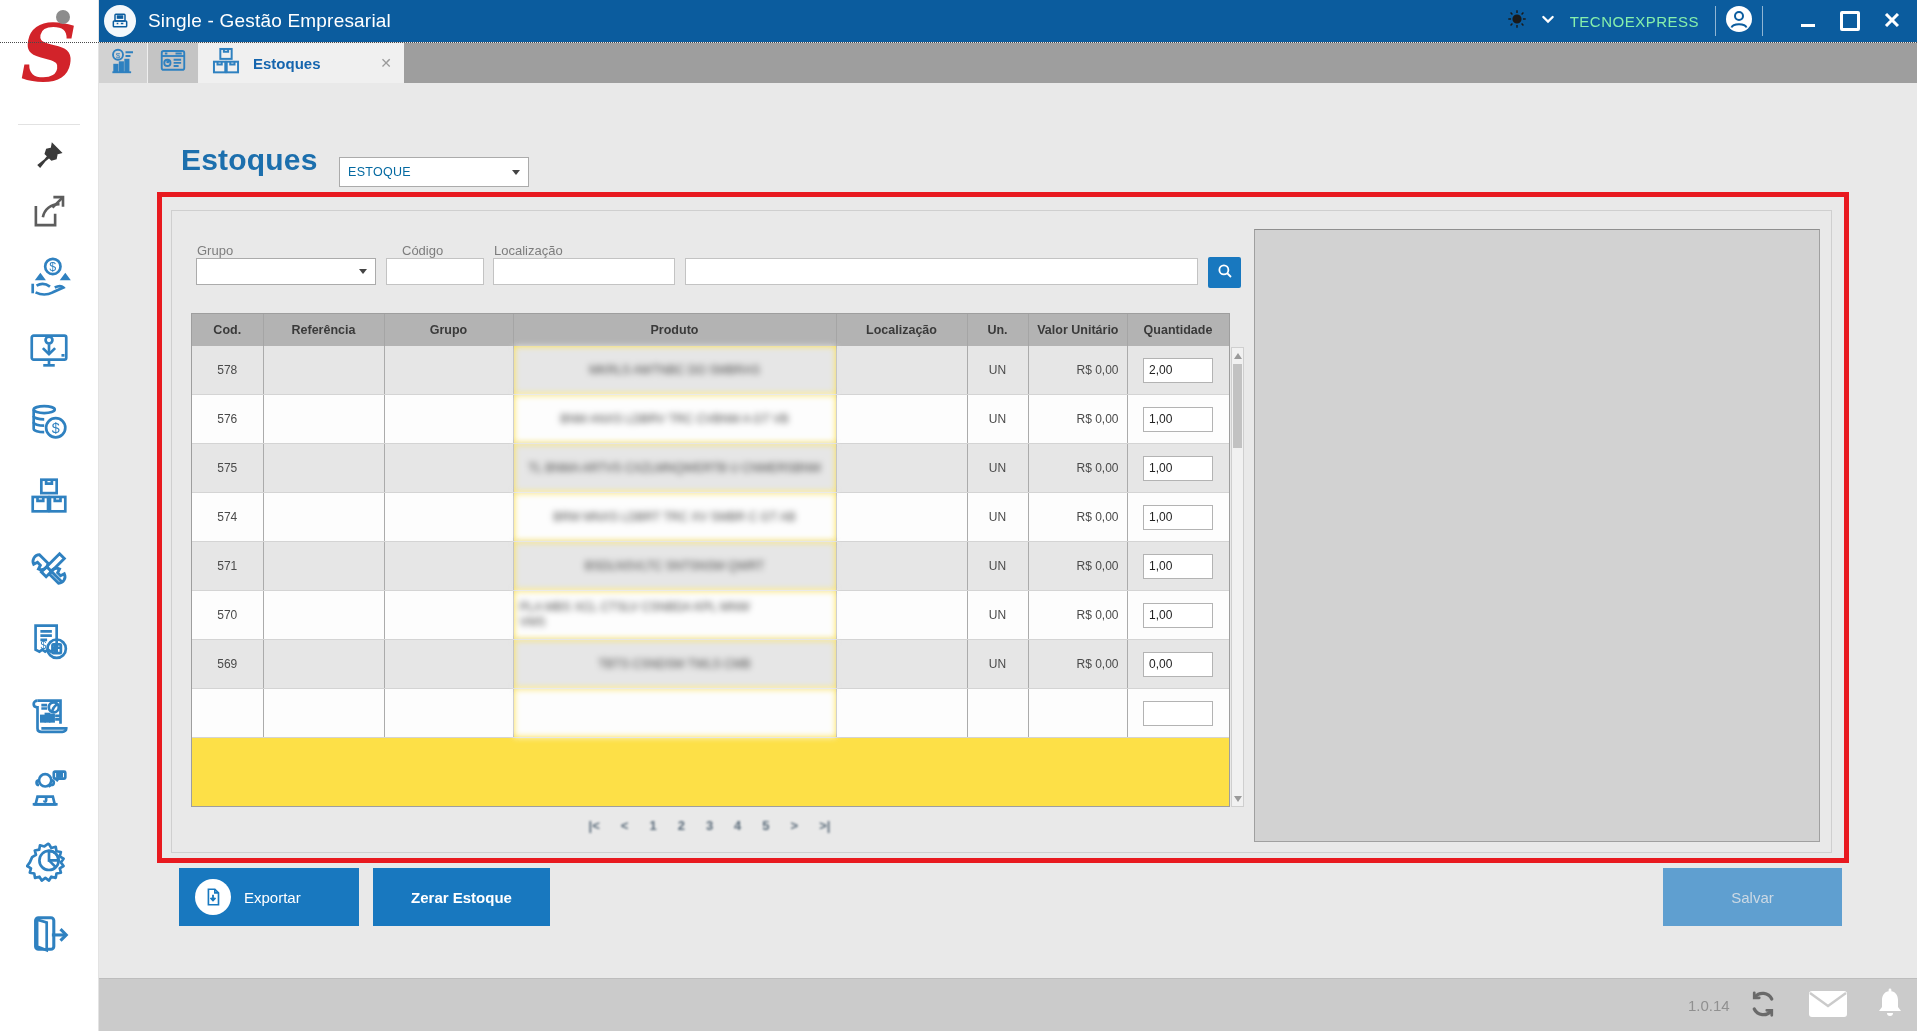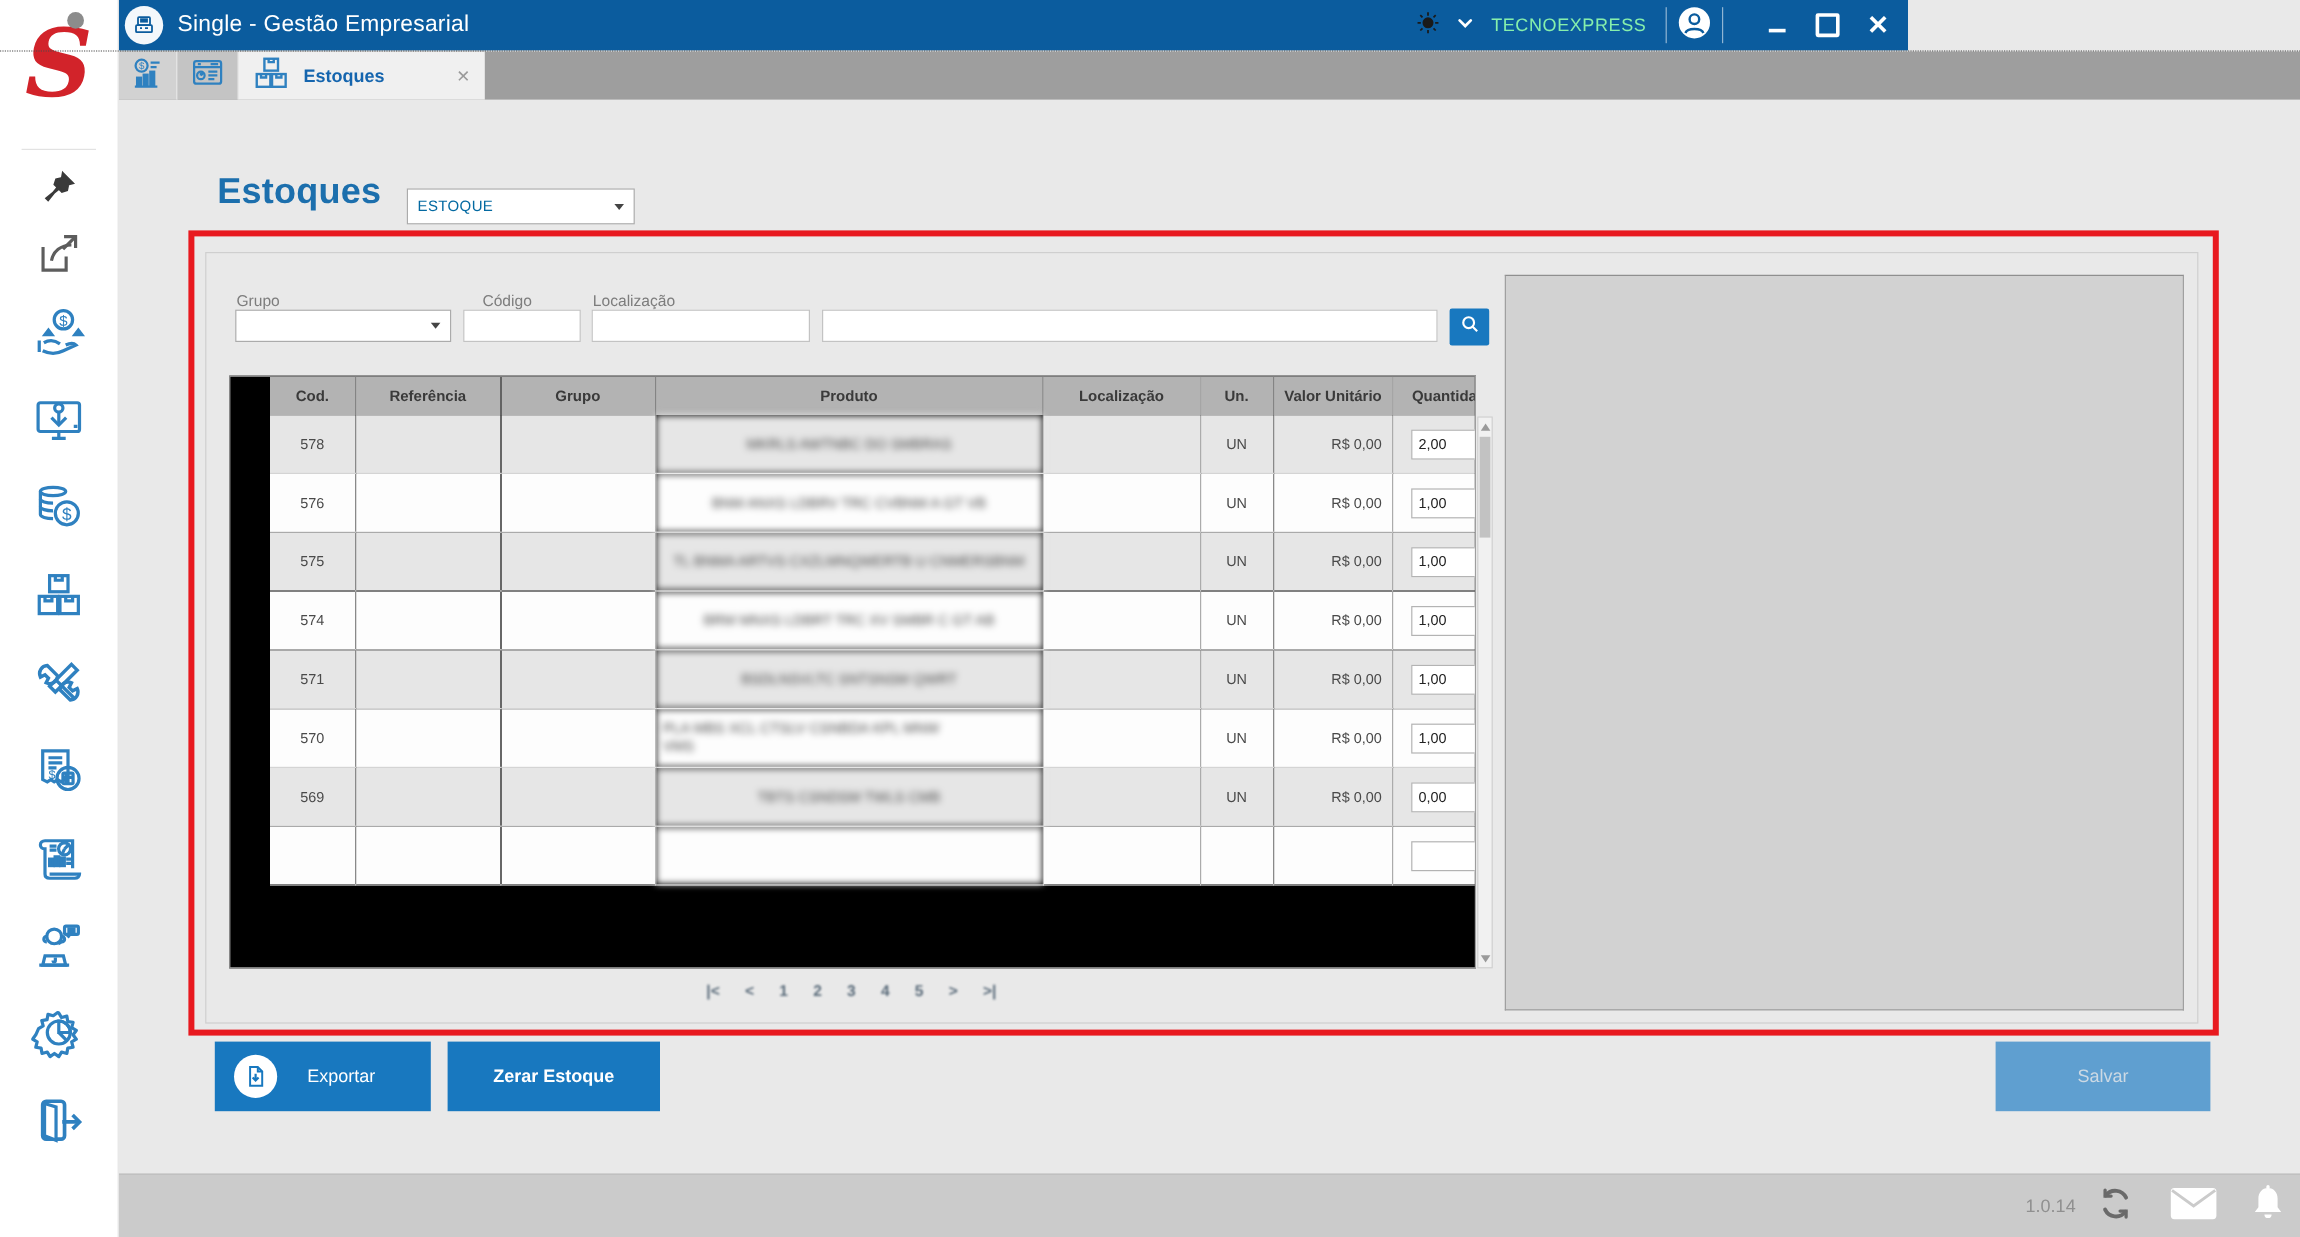--- a/index.html
+++ b/index.html
@@ -13,21 +13,21 @@
   .sidebar{left:0;top:0;width:98px;height:1031px;background:#ffffff;border-right:1px solid #e3e3e3;z-index:8;}
   .logo-wrap{position:absolute;left:0;top:4px;width:98px;height:112px;text-align:center;}
   .logo-s{font-family:"DejaVu Serif",serif;font-style:italic;font-weight:bold;font-size:78px;line-height:100px;color:#d2232a;}
   .logo-dot{position:absolute;right:28px;top:6px;width:14px;height:14px;border-radius:50%;background:#8c8c8c;}
   .side-divider{position:absolute;left:18px;top:124px;width:62px;height:0;border-top:1px solid #e2e2e2;}
   .side-icons{position:absolute;left:0;top:128px;width:98px;display:flex;flex-direction:column;align-items:center;}
   .side-item{width:98px;height:73px;display:flex;align-items:center;justify-content:center;cursor:pointer;}
   .side-item.small{height:56px;}
   .side-item svg{display:block;}
   
-  .topbar{left:98px;top:0;width:1492px;height:42px;background:#0b5c9e;display:flex;align-items:center;z-index:7;}
+  .topbar{left:98px;top:0;width:1819px;height:42px;background:#0b5c9e;display:flex;align-items:center;z-index:7;}
   .appicon{width:32px;height:32px;border-radius:50%;background:#f4f8fb;margin-left:6px;display:flex;align-items:center;justify-content:center;}
   .app-title{color:#ffffff;font-size:19px;margin-left:12px;letter-spacing:.2px;}
   .topbar-right{margin-left:auto;display:flex;align-items:center;height:100%;}
   .tb-sep{width:1px;height:30px;background:rgba(255,255,255,.55);margin:0 6px;}
   .account-name{color:#86efac;font-size:15px;letter-spacing:.5px;margin:0 10px 0 8px;}
   .win-btn{color:#ffffff;width:42px;height:42px;display:flex;align-items:center;justify-content:center;cursor:pointer;}
   .min-glyph{width:14px;height:0;border-top:3px solid #fff;margin-top:8px;}
   .max-glyph{width:14px;height:14px;border:3px solid #fff;border-radius:2px;}
   .close-glyph{font-size:22px;font-weight:bold;line-height:1;}
   .dotline{left:0;top:42px;width:1917px;height:0;border-top:1px dotted #4a4a4a;z-index:9;}
@@ -47,21 +47,21 @@
   .stock-select .selval{font-size:12.5px;color:#0369a1;margin-left:8px;letter-spacing:.3px;}
   .caret{width:0;height:0;border-left:4px solid transparent;border-right:4px solid transparent;border-top:5px solid #444;margin-left:auto;margin-right:8px;}
   .outer-panel{left:171px;top:210px;width:1661px;height:643px;border:1px solid #cfcfcf;background:#e9e9e9;box-sizing:border-box;z-index:1;}
   .red-rect{left:157px;top:192px;width:1692px;height:671px;border:5px solid #e8191f;box-sizing:border-box;z-index:40;pointer-events:none;}
   
   .flabel{position:absolute;font-size:13px;color:#7d7d7d;z-index:2;}
   .finput{position:absolute;height:27px;background:#fff;border:1px solid #c3c3c3;box-sizing:border-box;font-size:13px;color:#333;padding:0 6px;z-index:2;font-family:"Liberation Sans",sans-serif;}
   .grupo-select{left:196px;top:258px;width:180px;height:27px;z-index:2;}
   .search-btn{left:1208px;top:257px;width:33px;height:31px;background:#1878bf;border-radius:2px;display:flex;align-items:center;justify-content:center;cursor:pointer;z-index:2;}
   
-  .table-wrap{left:191px;top:313px;width:1039px;height:494px;overflow:hidden;border:1px solid #9e9e9e;box-sizing:border-box;background:#000000;z-index:2;padding-left:33px;}
+  .table-wrap{left:191px;top:313px;width:1039px;height:494px;overflow:hidden;border:1px solid #9e9e9e;box-sizing:border-box;background:#fde047;z-index:2;}
   table.grid{border-collapse:collapse;table-layout:fixed;width:1037px;}
   .grid th{background:#b3b3b3;color:#3a3a3a;font-size:12.5px;font-weight:bold;height:32px;border-right:1px solid #a5a5a5;padding:0 4px;white-space:nowrap;overflow:hidden;}
   .grid td{border-right:1px solid #ababab;border-bottom:1px solid #d4d4d4;height:48px;font-size:12px;color:#4a4a4a;padding:0 4px;overflow:hidden;}
   .grid tr.shade td{background:#e6e6e6;}
   .grid tr.plain td{background:#fdfdfd;}
   .grid td.c{text-align:center;}
   .grid td.r{text-align:right;padding-right:8px;}
   .grid th.hr{text-align:right;padding-right:8px;}
   .produto{filter:blur(3px);color:#6d6d6d;text-align:center;white-space:pre-line;line-height:1.25;}
   .produto.left{text-align:left;padding-left:6px;}
@@ -69,21 +69,21 @@
   
   .vscroll{left:1231px;top:347px;width:13px;height:460px;background:#f1f1f1;border:1px solid #cfcfcf;box-sizing:border-box;z-index:2;}
   .sb-btn{width:100%;height:15px;display:flex;align-items:center;justify-content:center;cursor:pointer;}
   .tri-up{width:0;height:0;border-left:4px solid transparent;border-right:4px solid transparent;border-bottom:6px solid #9a9a9a;}
   .tri-dn{width:0;height:0;border-left:4px solid transparent;border-right:4px solid transparent;border-top:6px solid #9a9a9a;position:absolute;bottom:4px;left:2px;}
   .sb-thumb{position:absolute;top:16px;left:1px;width:9px;height:84px;background:#c2c2c2;cursor:pointer;}
   
   .pagination{left:191px;top:818px;width:1037px;display:flex;justify-content:center;gap:21px;font-size:13px;font-weight:bold;color:#5a6b7a;filter:blur(1px);z-index:2;}
   .pg-item{cursor:pointer;}
   
-  .btn-blue{position:absolute;background:#1878bf;color:#ffffff;display:flex;align-items:center;justify-content:center;cursor:pointer;z-index:2;gap:12px;}
+  .btn-blue{position:absolute;background:#1878bf;color:#ffffff;display:flex;align-items:center;justify-content:center;cursor:pointer;z-index:2;}
   .btn-export{left:179px;top:868px;width:180px;height:58px;justify-content:flex-start;}
   .export-circle{width:36px;height:36px;border-radius:50%;background:#ffffff;margin-left:16px;display:flex;align-items:center;justify-content:center;}
   .btn-export .lbl{font-size:15px;margin-left:13px;}
   .btn-zerar{left:373px;top:868px;width:177px;height:58px;font-weight:bold;font-size:15px;}
   .btn-salvar{left:1663px;top:868px;width:179px;height:58px;background:#5f9fd0;color:#ccd9e4;font-weight:normal;font-size:15px;cursor:default;}
   
   .grey-panel{left:1254px;top:229px;width:566px;height:613px;background:#d2d2d2;border:1px solid #a0a0a0;border-top-color:#8f8f8f;box-sizing:border-box;z-index:2;}
   
   .statusbar{left:98px;top:978px;width:1819px;height:53px;background:#cbcbcb;border-top:1px solid #bdbdbd;display:flex;align-items:center;z-index:5;}
   .version{margin-left:1590px;font-size:15px;color:#909090;}

